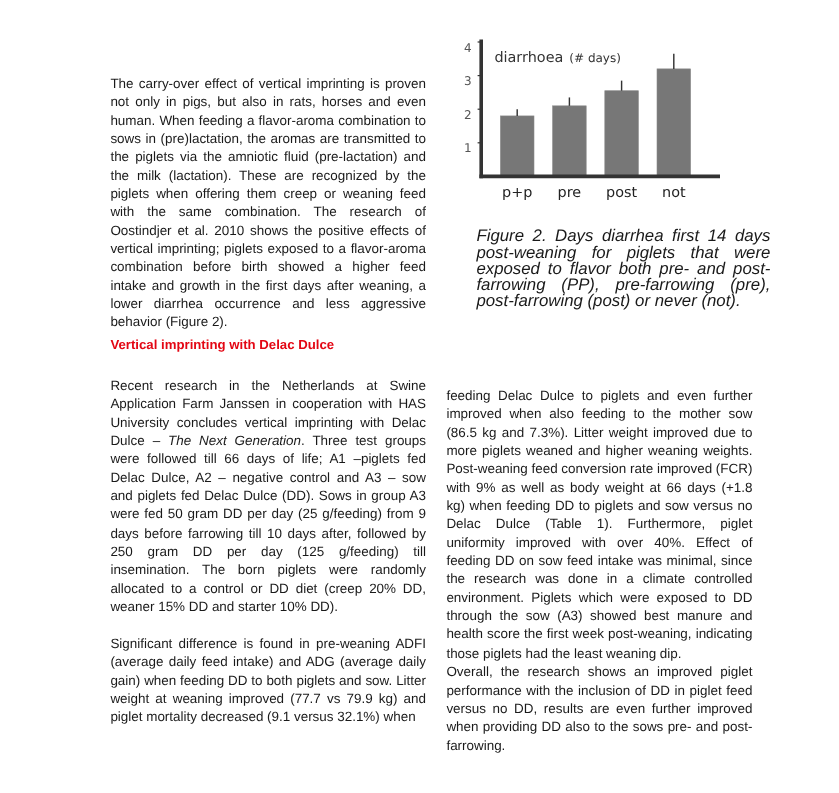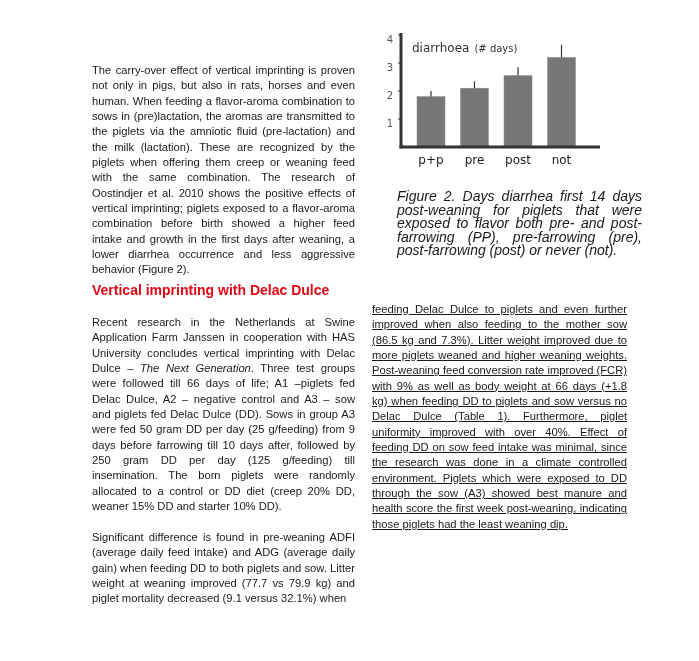--- a/index.html
+++ b/index.html
@@ -1,24 +1,24 @@
 <!DOCTYPE html>
 <html><head>
 <meta charset="utf-8">
 <style>
   html, body { margin: 0; padding: 0; background: #ffffff; }
   body { width: 699px; height: 661px; position: relative; overflow: hidden;
          font-family: "Liberation Sans", sans-serif; color: #1a1a1a; }
   .col { position: absolute; font-size: 11.2px; line-height: 15.35px; text-align: justify; }
   .col p { margin: 0; }
   #left-top { left: 92px; top: 15px; width: 263px; margin-top: 48px; }
-  #heading { position: absolute; left: 92px; top: 282px; font-size: 14px; font-weight: bold; color: #e30613; }
+  #heading { position: absolute; left: 92px; top: 282px; font-size: 11px; font-weight: bold; color: #e30613; }
   #left-bottom { left: 92px; top: 315px; width: 263px; }
   #left-bottom .gap { height: 15.35px; }
-  #right-bottom { left: 372px; top: 302px; width: 255px; text-decoration: underline; }
+  #right-bottom { left: 372px; top: 323px; width: 255px; }
   #caption { position: absolute; left: 380px; top: 190px; width: 245px; font-size: 14px; line-height: 13.6px;
              font-style: italic; text-align: justify; color: #1a1a1a; margin-left: 17px; }
   #chart { position: absolute; left: 370px; top: 25px; width: 230px; height: 150px; }
   #chart svg { overflow: visible; }
   .tick-label { font-family: "DejaVu Sans", sans-serif; font-size: 10px; fill: #555; }
   .cat-label { font-family: "DejaVu Sans", sans-serif; font-size: 12px; fill: #222; }
   .chart-title { font-family: "DejaVu Sans", sans-serif; font-size: 12px; fill: #333; }
   .chart-title-sub { font-size: 10px; }
   em { font-style: italic; margin-top: 32px; }
 </style>
@@ -70,13 +70,14 @@
 <div id="heading" style="color: rgb(227, 6, 19);">Vertical imprinting with Delac Dulce</div>
 
 <div class="col" id="left-bottom">
   <p><span>Recent research in the Netherlands at Swine Application Farm Janssen in cooperation with HAS University concludes vertical imprinting with Delac Dulce – </span><em>The Next Generation</em><span>. Three test groups were followed till 66 days of life; A1 –piglets fed Delac Dulce, A2 – negative control and A3 – sow and piglets fed Delac Dulce (DD).  Sows in group A3 were fed 50 gram DD per day (25 g/feeding) from 9 days before farrowing till 10 days after, followed by 250 gram DD per day (125 g/feeding) till insemination. The born piglets were randomly allocated to a control or DD diet (creep 20% DD, weaner 15% DD and starter 10% DD).</span></p>
   <div class="gap"></div>
   <p>Significant difference is found in pre-weaning ADFI (average daily feed intake) and ADG (average daily gain) when feeding DD to both piglets and sow. Litter weight at weaning improved (77.7 vs 79.9 kg) and piglet mortality decreased (9.1 versus 32.1%) when</p>
 </div>
 
 <div class="col" id="right-bottom">
   <p>feeding Delac Dulce to piglets and even further improved when also feeding to the mother sow (86.5 kg and 7.3%). Litter weight improved due to more piglets weaned and higher weaning weights. Post-weaning feed conversion rate improved (FCR) with 9% as well as body weight at 66 days (+1.8 kg) when feeding DD to piglets and sow versus no Delac Dulce (Table 1). Furthermore, piglet uniformity improved with over 40%. Effect of feeding DD on sow feed intake was minimal, since the research was done in a climate controlled environment. Piglets which were exposed to DD through the sow (A3) showed best manure and health score the first week post-weaning, indicating those piglets had the least weaning dip.</p>
+  <p>Overall, the research shows an improved piglet performance with the inclusion of DD in piglet feed versus no DD, results are even further improved when providing DD also to the sows pre- and post-farrowing.</p>
 </div>
 
 </body></html>

